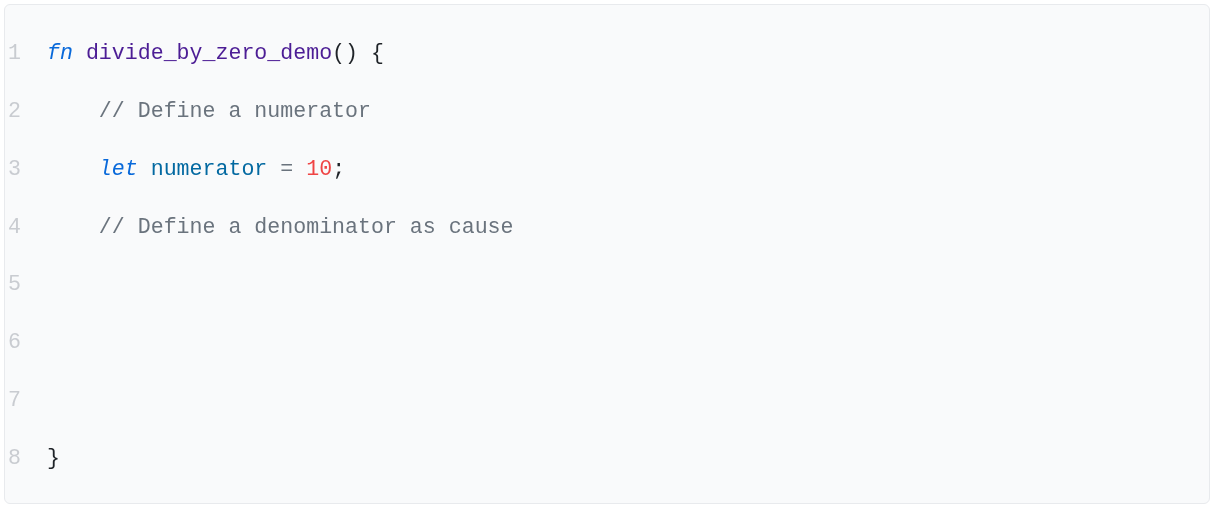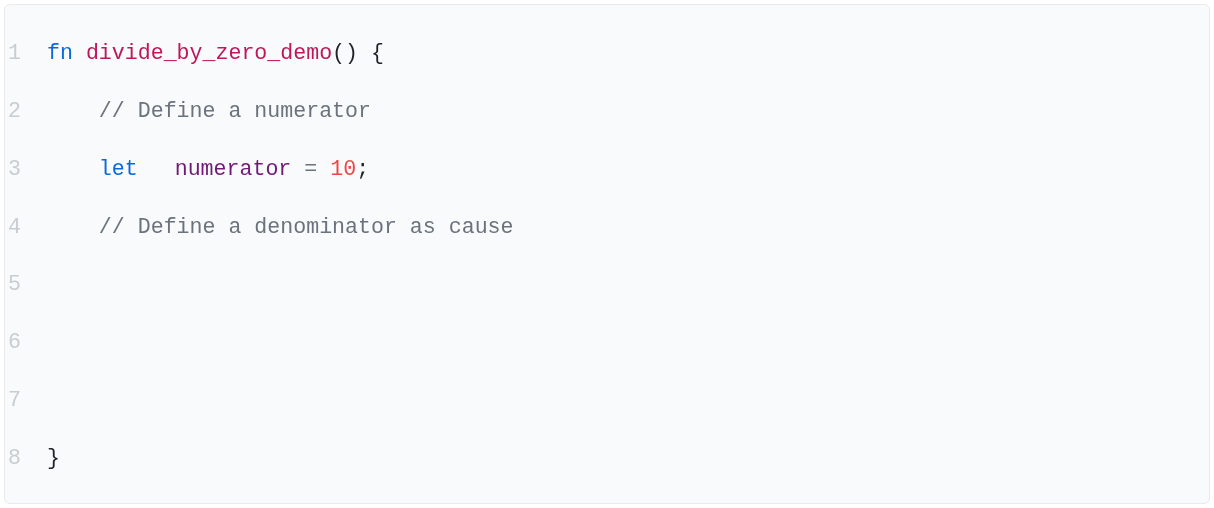--- a/index.html
+++ b/index.html
@@ -31,28 +31,28 @@
       width: 42px;
       text-align: right;
       padding-right: 26px;
       user-select: none;
       flex-shrink: 0;
     }
     .code-content {
       white-space: pre;
       color: #1f2328;
     }
-    .kw { color: #0969da; }
-    .fn-name { color: #be185d; }
+    .kw { color: #0969da; font-style: italic; }
+    .fn-name { color: #4c1d95; }
     .comment { color: #6a737d; }
     .number { color: #ef4444; }
     .op { color: #6a737d; }
     .punct { color: #1f2328; }
     .paren { color: #1f2328; }
-    .ident { color: #701a75; margin-left: 24px; }
+    .ident { color: #0369a1; }
   </style>
 </head>
 <body>
 
 <div class="code-block" id="code-block">
     <div class="code-line">
       <span class="line-number">1</span>
       <span class="code-content"><span class="kw">fn</span><span> </span><span class="fn-name">divide_by_zero_demo</span><span class="paren">()</span><span> </span><span class="punct">{</span></span>
     </div>
     <div class="code-line">

